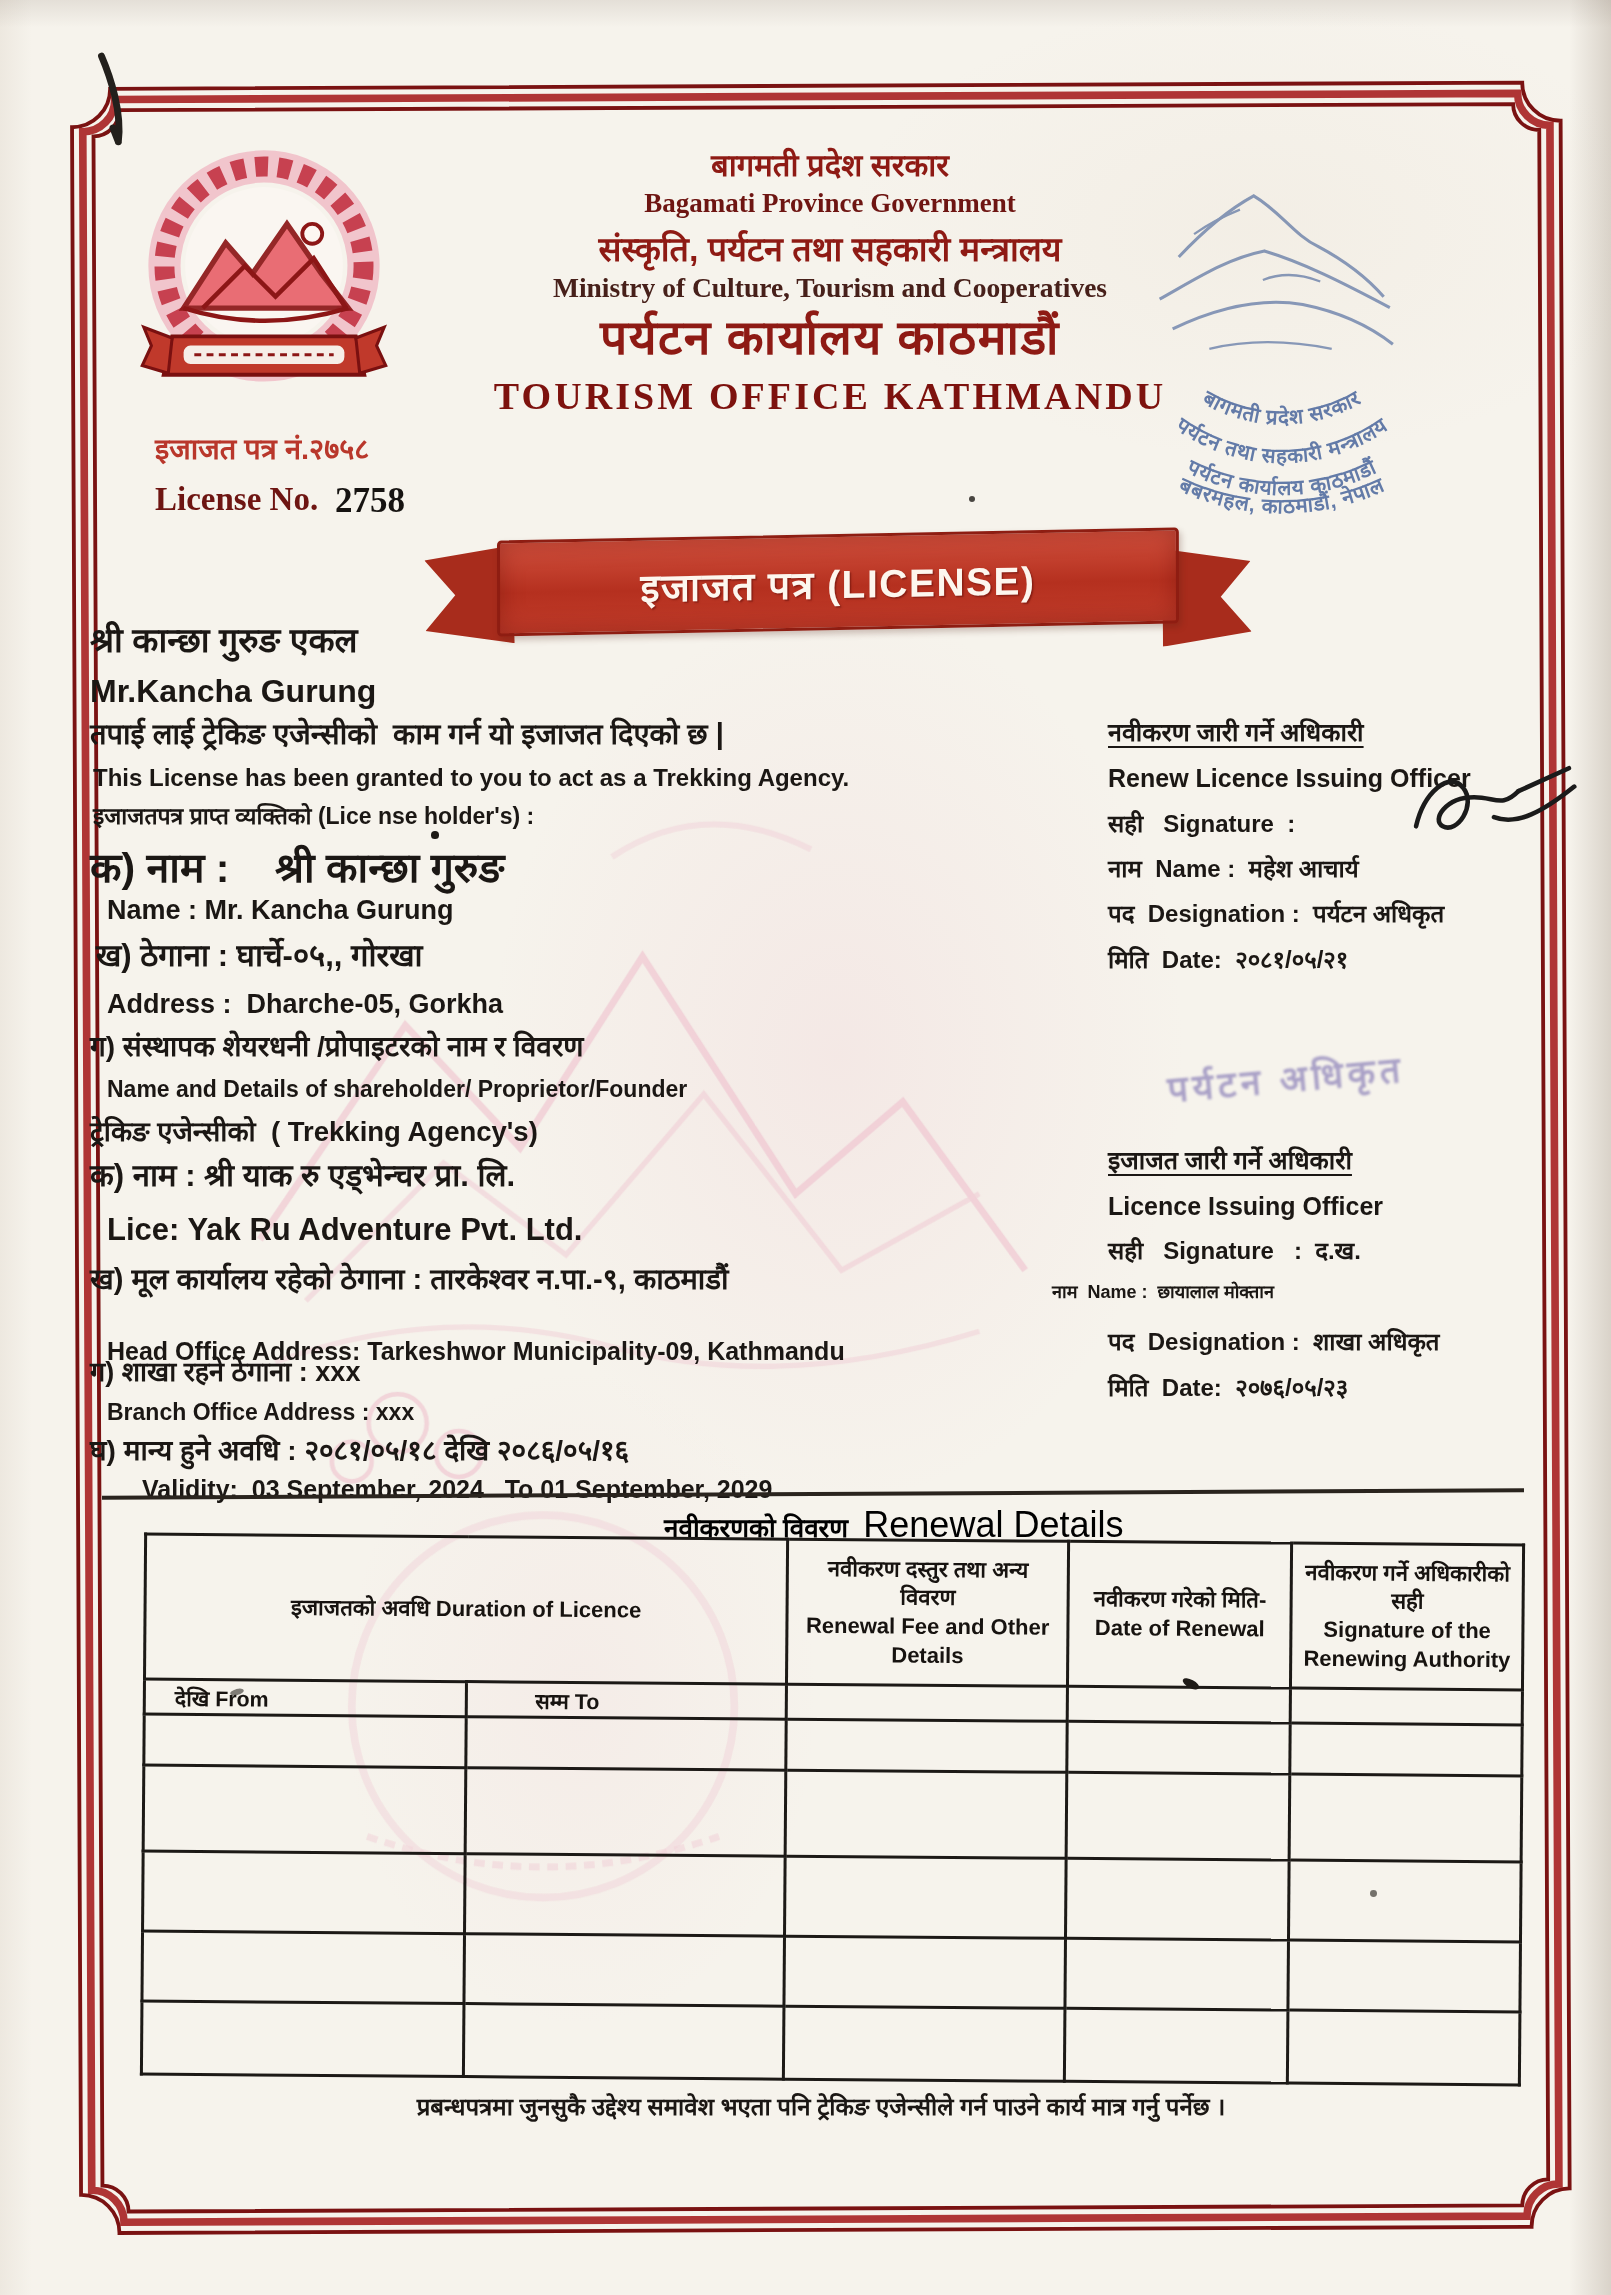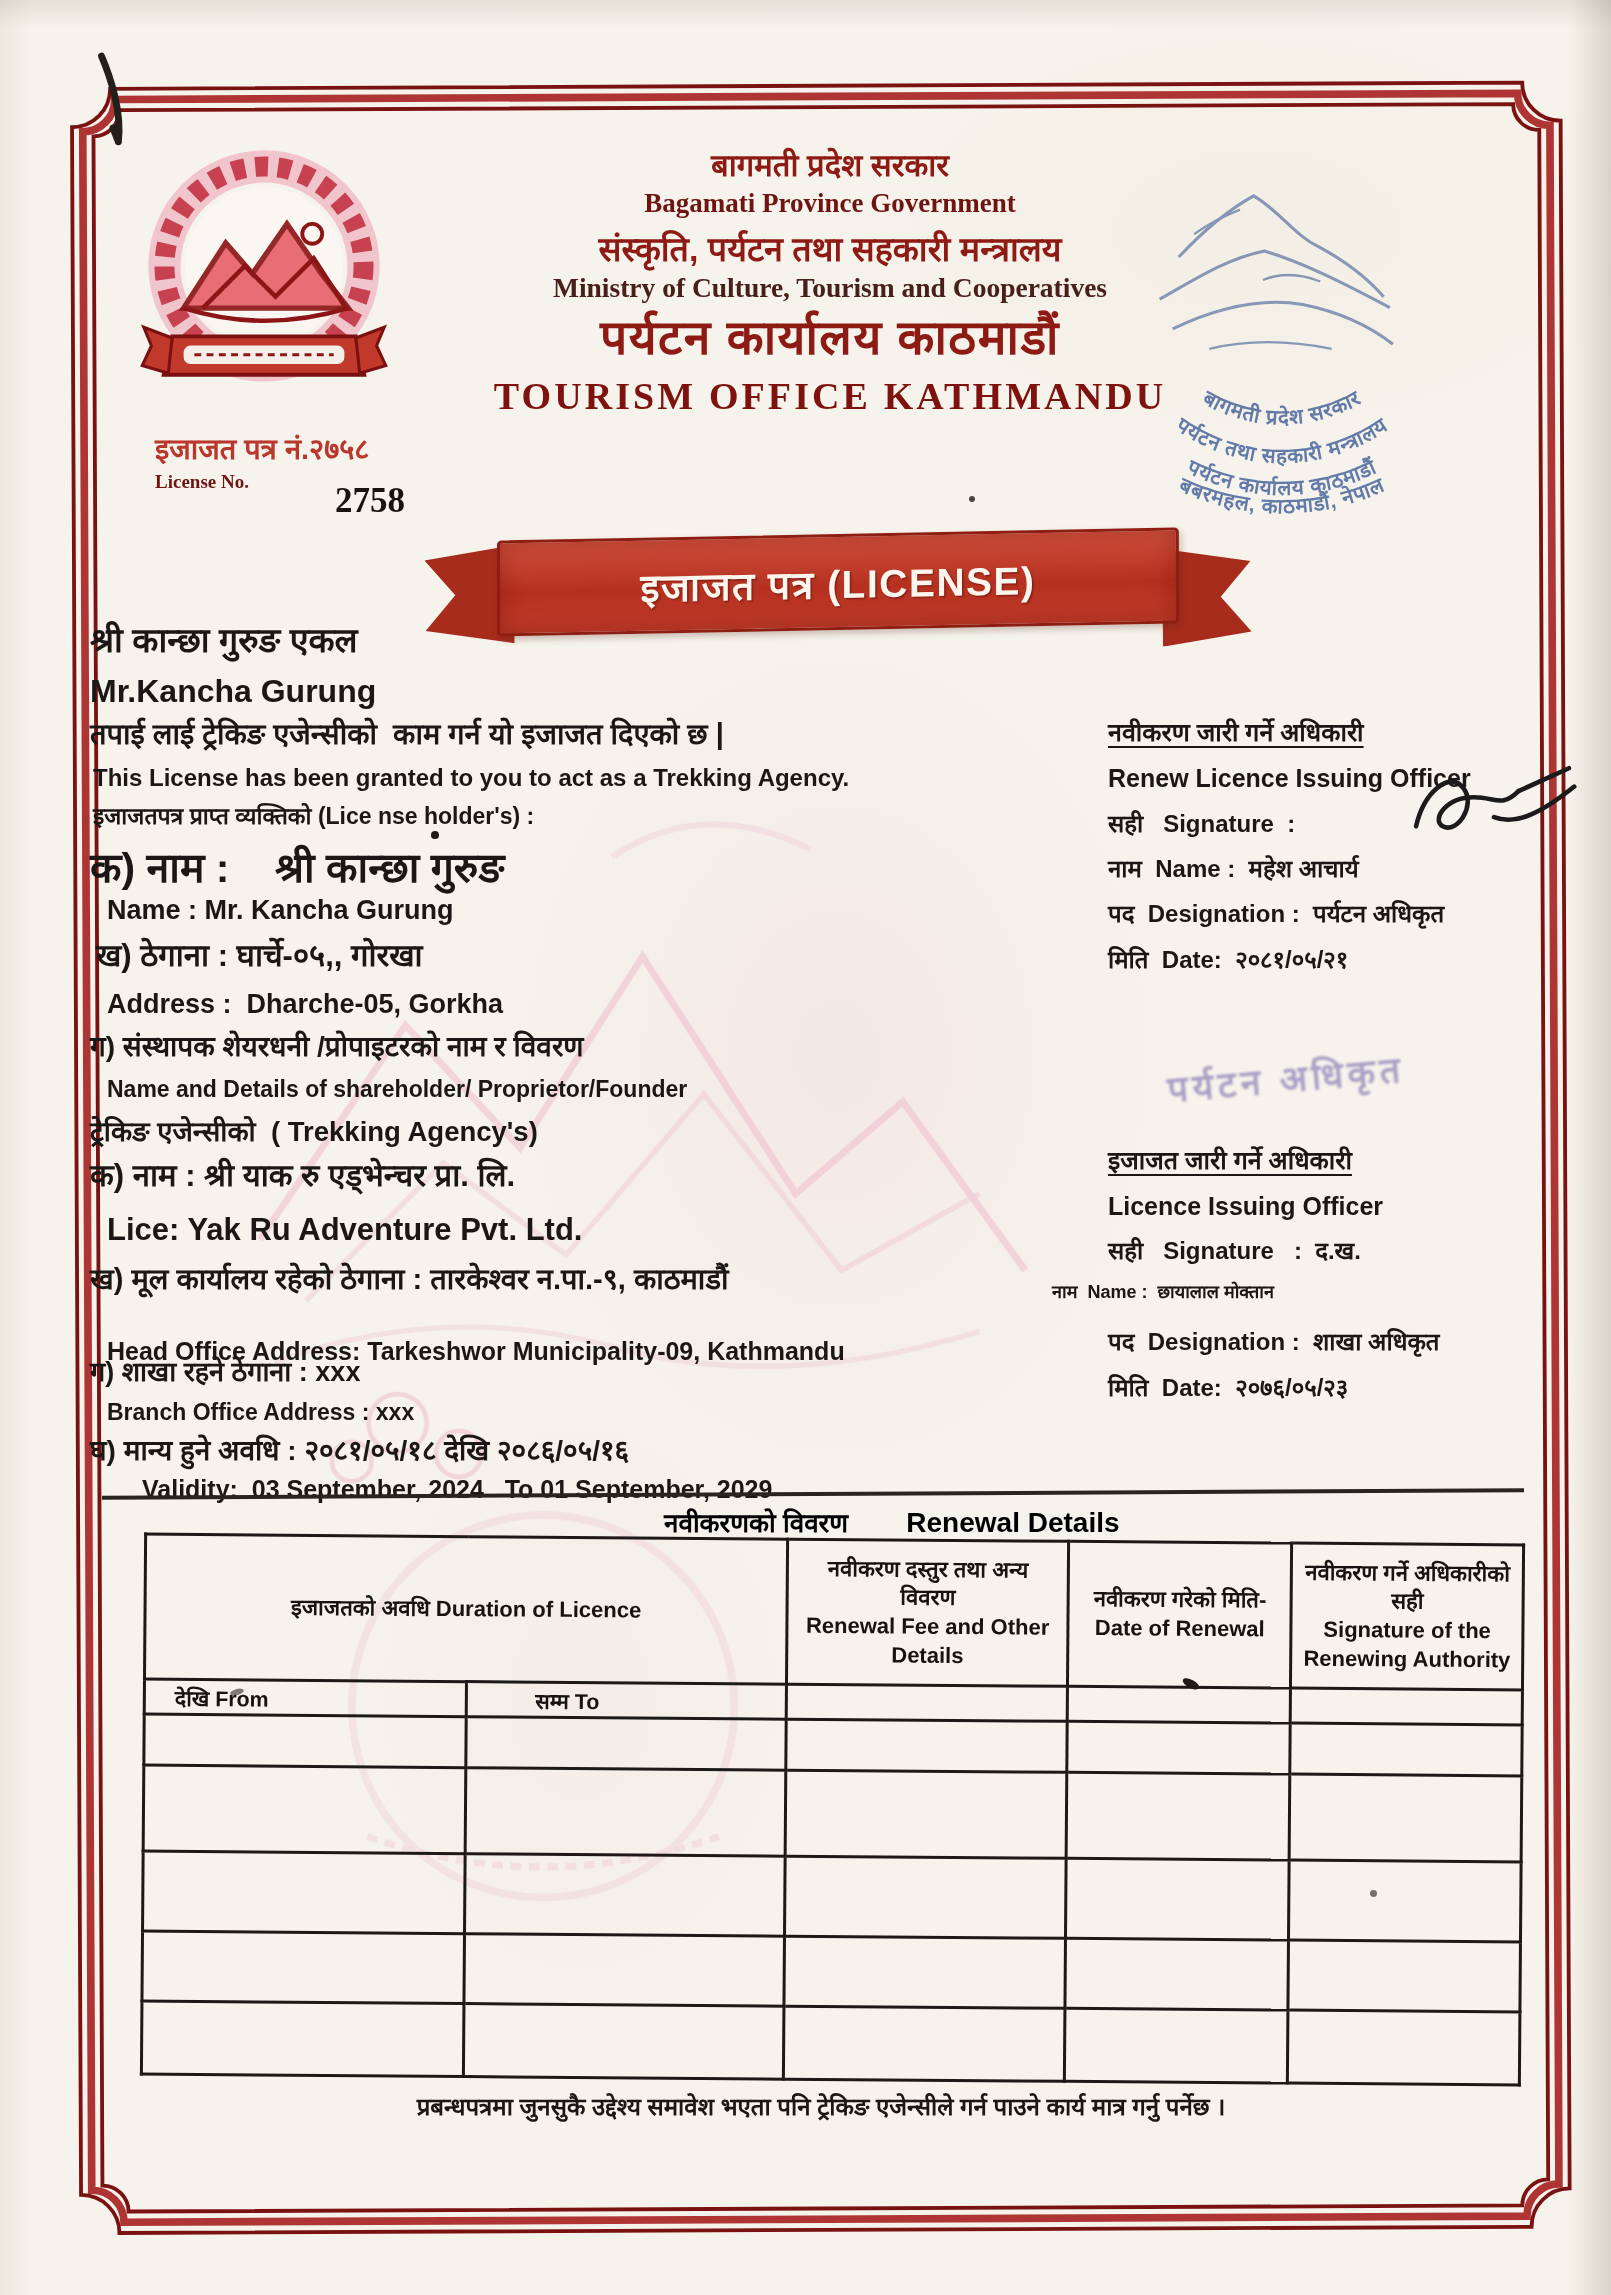--- a/index.html
+++ b/index.html
@@ -38,21 +38,21 @@
   .ribbon-body{position:absolute;left:497px;top:534px;width:676px;height:90px;
     background:linear-gradient(180deg,#d1503d,#b5301f 55%,#c13c2a);
     border:3.1px solid #8e1d12;border-radius:4.6px;transform:rotate(-1.1deg) skewX(-1deg);
     box-shadow:inset 0 0 23px rgba(90,10,5,.35), 2.3px 3.8px 6.1px rgba(80,30,20,.25);
     display:flex;align-items:center;justify-content:center;}
   .ribbon-body span{color:#fdf6ee;font-size:39px;font-weight:bold;letter-spacing:1.5px;white-space:pre;
     text-shadow:1.5px 1.5px 1.5px rgba(90,10,5,.5);}
   .rule{position:absolute;left:102px;top:1492px;width:1422px;height:3.8px;background:#2a241e;z-index:6;transform:rotate(-.3deg);}
   .tabletitle{position:absolute;left:664px;top:1504px;z-index:6;display:flex;gap:15.3px;align-items:baseline;}
   .tabletitle .np{font-size:26px;font-weight:bold;}
-  .tabletitle .en{font-size:28px;font-weight:bold;margin-left:43px;}
+  .tabletitle .en{font-size:36px;font-weight:normal;}
   table.renewal{position:absolute;left:142px;top:1538px;width:1381px;z-index:6;border-collapse:collapse;
     transform:rotate(.45deg);font-weight:bold;color:#171310;}
   table.renewal th,table.renewal td{border:3.1px solid #1c1916;padding:1.5px 4.6px;vertical-align:top;}
   table.renewal th{font-size:22px;line-height:1.3;text-align:center;vertical-align:middle;font-weight:bold;}
   .rt-l{display:block;}
   .subhdr td{font-size:21.4px;text-align:left;vertical-align:middle;}
   .speck{position:absolute;background:#1e1a16;border-radius:50%;z-index:9;}
   .footer-note{position:absolute;left:821px;top:2089px;transform:translateX(-50%);z-index:6;
     font-size:24px;font-weight:bold;color:#1b1714;white-space:pre;}
 </style>
@@ -122,21 +122,21 @@
   </svg>
 
   <div class="t mar ctr" style="left:830px;top:148px;font-size:31px">बागमती प्रदेश सरकार</div>
   <div class="t ser dkr ctr" style="left:830px;top:188px;font-size:27px">Bagamati Province Government</div>
   <div class="t mar ctr" style="left:830px;top:230px;font-size:34px">संस्कृति, पर्यटन तथा सहकारी मन्त्रालय</div>
   <div class="t ser ctr" style="left:830px;top:272px;font-size:27.5px;color:#47201a">Ministry of Culture, Tourism and Cooperatives</div>
   <div class="t mar ctr" style="left:830px;top:311px;font-size:48px;letter-spacing:1.5px">पर्यटन कार्यालय काठमाडौं</div>
   <div class="t ser ctr" style="left:830px;top:375px;font-size:38px;letter-spacing:3.1px;color:#7d120e">TOURISM OFFICE KATHMANDU</div>
 
   <div class="t red" style="left:155px;top:433px;font-size:29px">इजाजत पत्र नं.२७५८</div>
-  <div class="t ser dkr" style="left:155px;top:471px;font-size:19px">License No.</div>
+  <div class="t ser dkr" style="left:155px;top:481px;font-size:33px">License No.</div>
   <div class="t ser blk" style="left:335px;top:481px;font-size:35px">2758</div>
 
   <div class="ribbon">
     <div class="tail tail-l"></div>
     <div class="tail tail-r"></div>
     <div class="ribbon-body">
       <span>इजाजत पत्र (LICENSE)</span>
     </div>
   </div>
 

